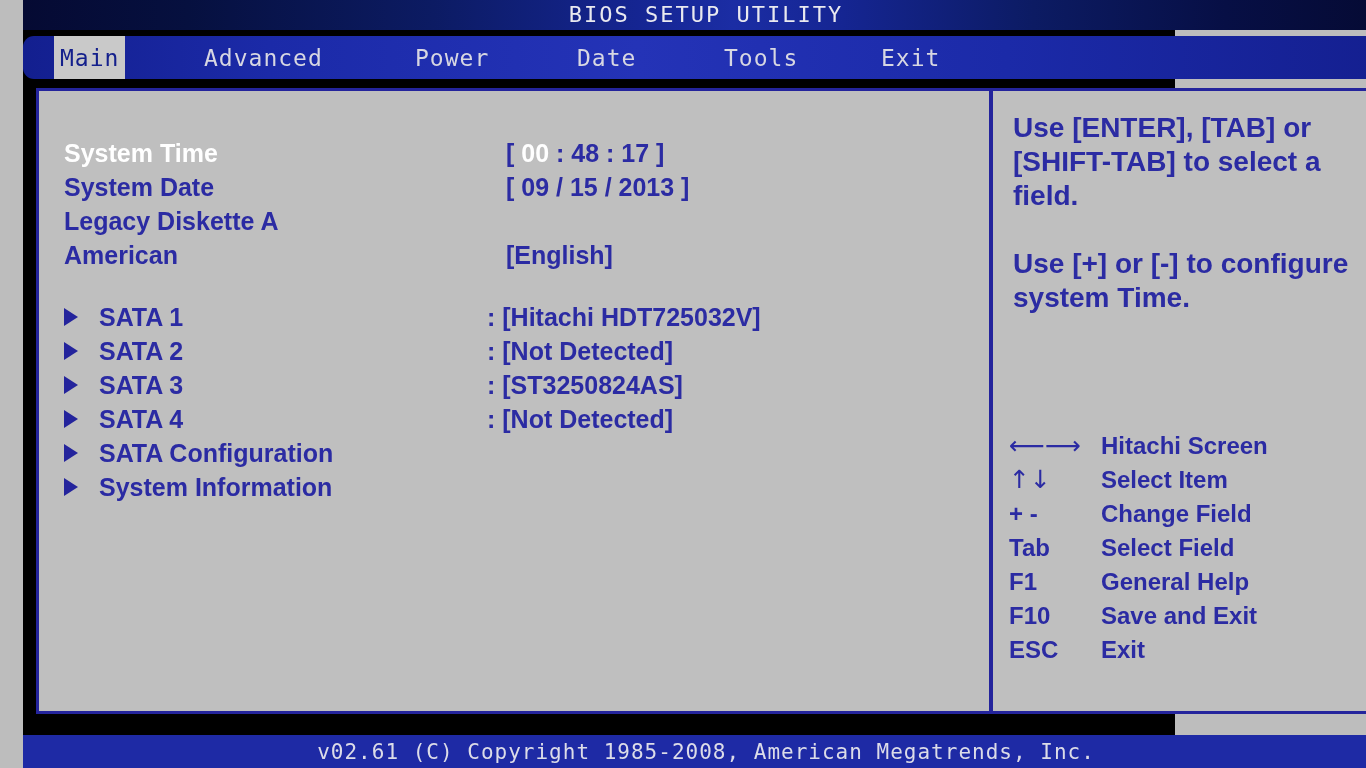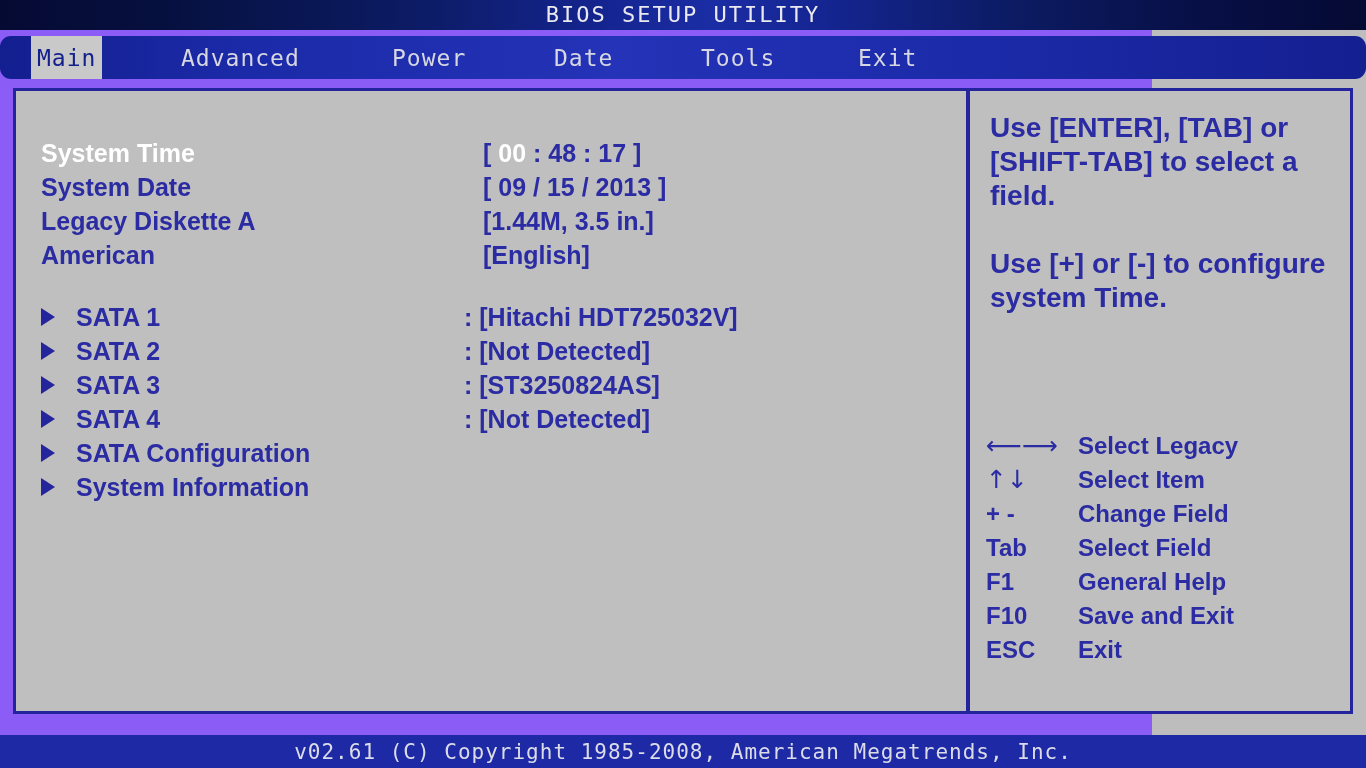--- a/index.html
+++ b/index.html
@@ -4,21 +4,21 @@
 <title>BIOS SETUP UTILITY</title>
 <style>
   * { margin:0; padding:0; box-sizing:border-box; }
   html, body {
     width:1366px; height:768px;
     background:#bdbdbd;
     font-family:"Liberation Sans", sans-serif;
     overflow:hidden;
   }
 
-  #screen { position:relative; width:1152px; height:768px; background:#8b5cf6; }
+  #screen { position:relative; width:1152px; height:768px; background:#000000;margin-left:23px; }
 
   
   .titlebar {
     position:absolute; left:0; top:0; width:1366px; height:30px;
     background:linear-gradient(to right,
        #050a33 0%, #06103f 12%, #0c1b63 30%, #152592 45%,
        #1b2da4 52%, #152592 60%, #0c1b63 74%, #070f45 88%, #050a33 100%);
   }
   .titlebar .title {
     position:absolute; left:0; right:0; top:0; height:30px;
@@ -139,21 +139,20 @@
         <div class="row" style="top: 45px;">
           <span class="lbl hl">System Time</span>
           <span class="val"><span>[ </span><span class="hl">00</span><span> : 48 : 17 ]</span></span>
         </div>
         <div class="row" style="top: 79px;">
           <span class="lbl">System Date</span>
           <span class="val">[ 09 / 15 / 2013 ]</span>
         </div>
         <div class="row" style="top: 113px;">
           <span class="lbl">Legacy Diskette A</span>
-          <span class="val">[1.44M, 3.5 in.]</span>
         </div>
         <div class="row" style="top: 147px;">
           <span class="lbl">American</span>
           <span class="val">[English]</span>
         </div>
         <div class="row sub" style="top: 209px;">
           <span class="arrow"></span>
           <span class="lbl">SATA 1</span>
           <span class="val">: [Hitachi HDT725032V]</span>
         </div>
@@ -187,21 +186,21 @@
         <p>Use [ENTER], [TAB] or</p>
         <p>[SHIFT-TAB] to select a</p>
         <p>field.</p>
         <div class="gap"></div>
         <p>Use [+] or [-] to configure</p>
         <p>system Time.</p>
       </div>
       <div class="keys" id="key-legend">
           <div class="keyrow">
             <span class="k glyph">⟵⟶</span>
-            <span class="d">Select Legacy</span>
+            <span class="d">Hitachi Screen</span>
           </div>
           <div class="keyrow">
             <span class="k glyph">↑↓</span>
             <span class="d">Select Item</span>
           </div>
           <div class="keyrow">
             <span class="k">+ -</span>
             <span class="d">Change Field</span>
           </div>
           <div class="keyrow">

